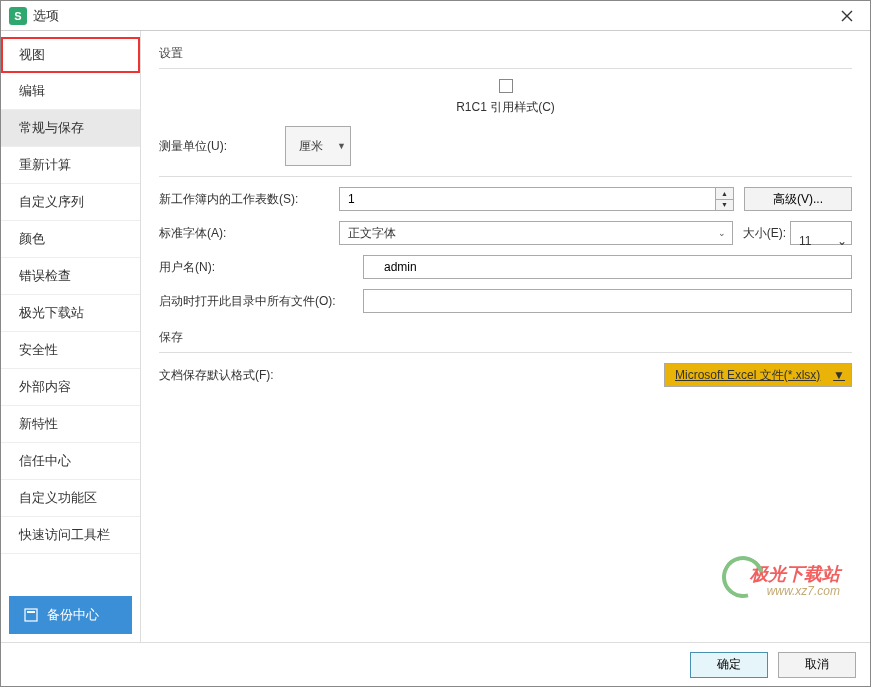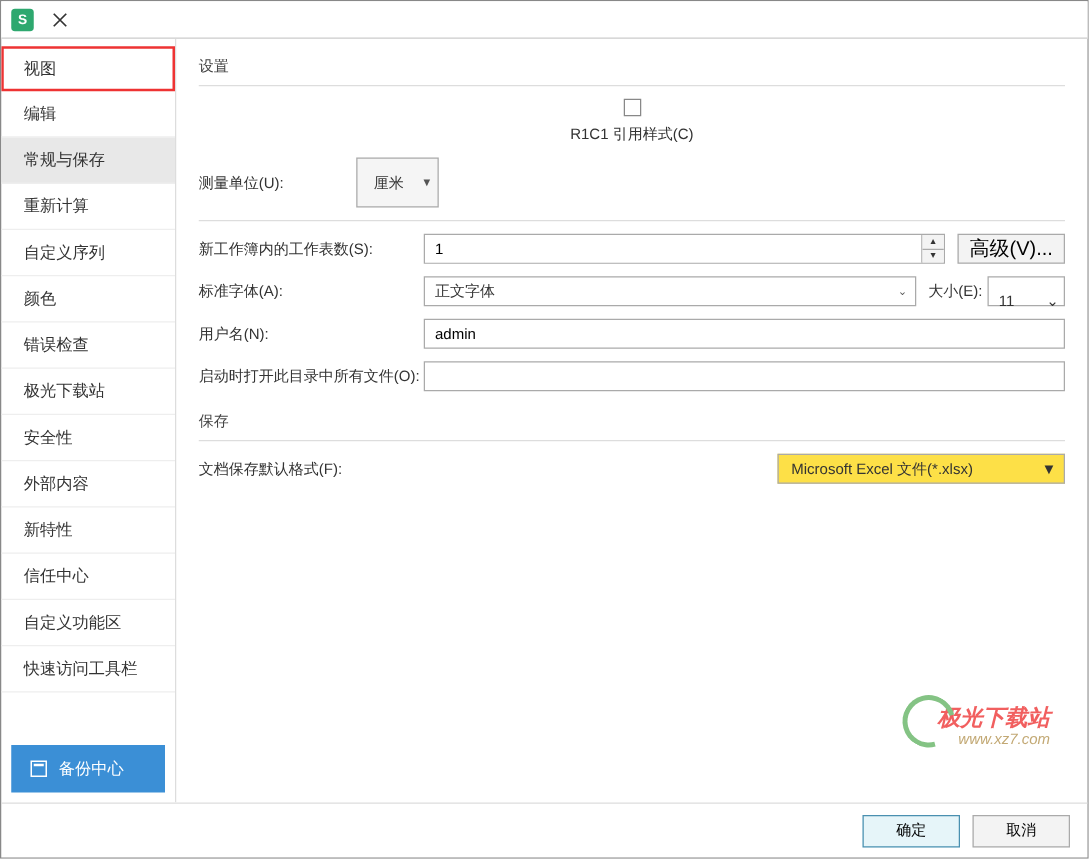--- a/index.html
+++ b/index.html
@@ -24,41 +24,42 @@
 .row-label { min-width: 180px; font-size: 12px; color: #333; }
 .checkbox-row { display: flex; align-items: center; gap: 6px; margin: 6px 0 10px 0; flex-direction: column; }
 .checkbox { width: 14px; height: 14px; border: 1px solid #888; background: #fff; cursor: pointer; }
 .combo-small { display: inline-flex; align-items: center; border: 1px solid #aaa; background: #f5f5f5; height: 40px; min-width: 66px; padding: 0 4px 0 13px; cursor: pointer; font-size: 12px; justify-content: space-between; }
 .combo-small .arrow, .combo .arrow { font-size: 9px; color: #555; margin-left: 6px; }
 .spinner { flex: 1; display: flex; border: 1px solid #aaa; height: 24px; }
 .spinner-input { flex: 1; border: none; padding: 0 8px; font-size: 12px; outline: none; }
 .spinner-btns { display: flex; flex-direction: column; border-left: 1px solid #aaa; width: 18px; }
 .spinner-btns .sp { flex: 1; display: flex; align-items: center; justify-content: center; font-size: 7px; background: #f3f3f3; cursor: pointer; }
 .spinner-btns .sp:first-child { border-bottom: 1px solid #aaa; }
-.adv-btn { margin-left: 10px; width: 86px; height: 24px; border: 1px solid #aaa; background: #f3f3f3; cursor: pointer; font-size: 16px; }
+.adv-btn { margin-left: 10px; width: 108px; height: 24px; border: 1px solid #aaa; background: #f3f3f3; cursor: pointer; font-size: 12px; }
 .combo { flex: 1; display: flex; align-items: center; border: 1px solid #aaa; background: #fff; height: 24px; padding: 0 6px 0 8px; cursor: pointer; font-size: 12px; justify-content: space-between; }
-.text-input { flex: 1; border: 1px solid #aaa; height: 24px; padding: 0 8px; font-size: 12px; outline: none; }
+.text-input { flex: 1; border: 1px solid #aaa; height: 24px; padding: 0 20px; font-size: 12px; outline: none; margin-left: 24px; }
 .size-group { display: flex; align-items: center; margin-left: 10px; gap: 4px; }
 .size-combo { display: inline-flex; align-items: center; border: 1px solid #aaa; background: #fff; height: 24px; width: 62px; padding: 16px 4px 0 8px; cursor: pointer; font-size: 12px; justify-content: space-between; }
-.save-combo { width: 230px; display: inline-flex; align-items: center; border: 1px solid #aaa; background: #fde047; height: 24px; padding: 0 6px 0 10px; cursor: pointer; font-size: 12px; justify-content: space-between; }
+.save-combo { width: 188px; display: inline-flex; align-items: center; border: 1px solid #aaa; background: #eab308; height: 24px; padding: 0 6px 0 10px; cursor: pointer; font-size: 12px; justify-content: space-between; text-decoration: underline; }
 .footer { height: 44px; border-top: 1px solid #ddd; display: flex; align-items: center; justify-content: flex-end; padding: 0 14px; gap: 10px; position: relative; }
 .footer-btn { width: 78px; height: 26px; border: 1px solid #aaa; background: #f3f3f3; cursor: pointer; font-size: 12px; }
 .footer-btn.primary { border: 1px solid #4a90b0; background: #e6f5f9; }
 .watermark { position: absolute; right: 30px; bottom: 44px; pointer-events: none; opacity: 0.85; }
 .watermark .wm-text1 { font-size: 18px; font-style: italic; color: #ef4444; font-weight: bold; position: relative; }
 .watermark .wm-text1::before { content: ""; position: absolute; left: -28px; top: -6px; width: 34px; height: 34px; border: 4px solid #6fb96f; border-radius: 50%; border-right-color: transparent; transform: rotate(30deg); }
 .watermark .wm-url { font-size: 12px; color: #b89a5c; font-style: italic; text-align: right; margin-top: -2px; }
 .narrow-label-row .row-label { min-width: 126px; }
 </style>
 </head>
 <body>
 
 <div class="window">
   <div class="titlebar">
     <div class="titlebar-icon">S</div>
+    <div class="titlebar-title">选项</div>
     <div class="close-btn">
       <svg width="12" height="12" viewBox="0 0 12 12">
           <path d="M1 1 L11 11 M11 1 L1 11" stroke="#333" stroke-width="1.4"></path>
         </svg>
     </div>
   </div>
 
   <div class="body">
     <div class="sidebar">
       <div class="sidebar-item highlighted">视图</div>

